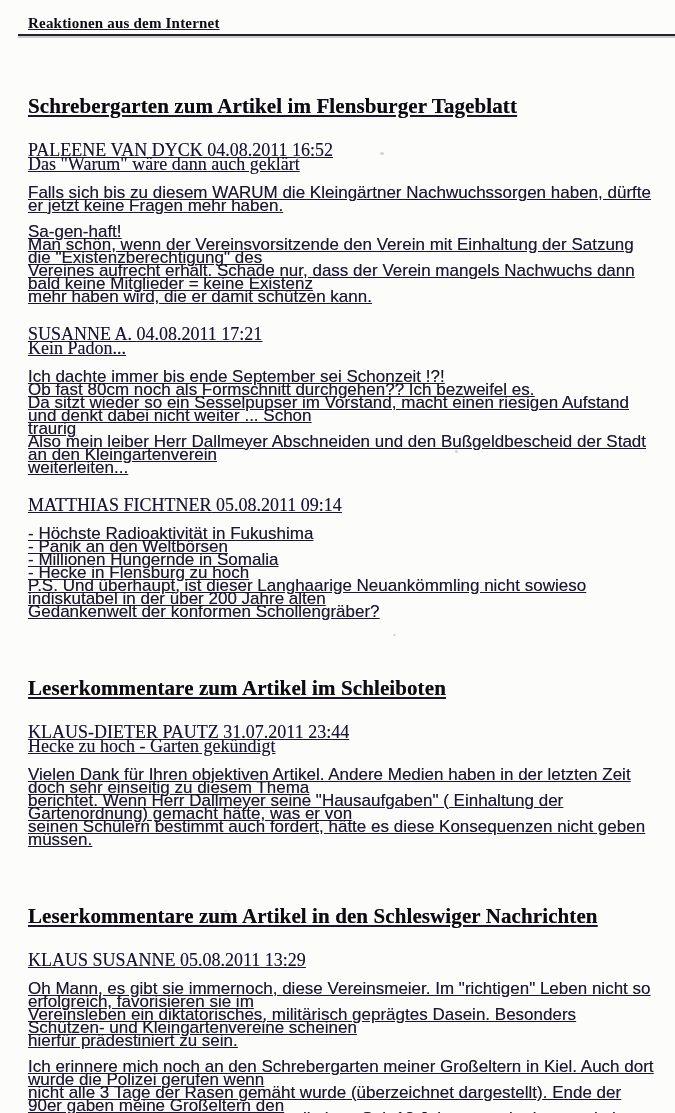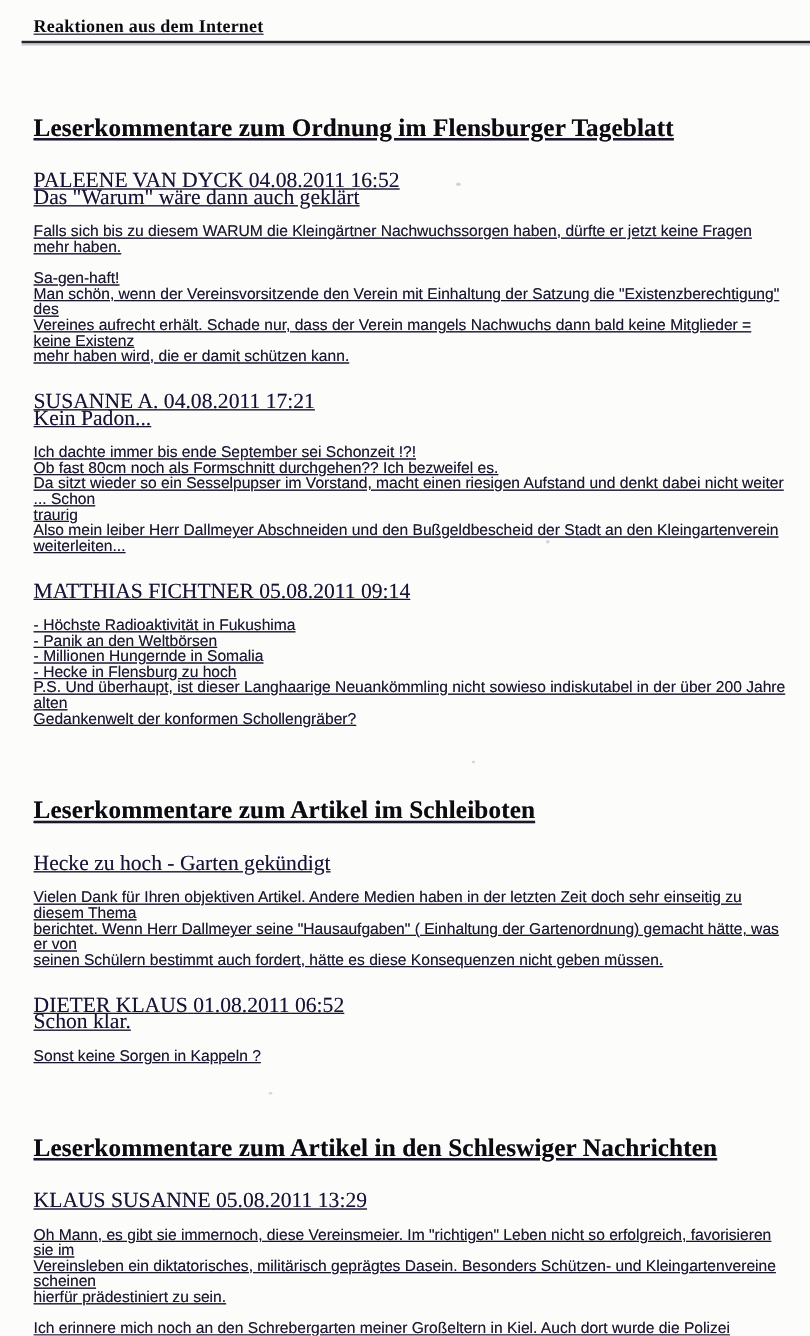--- a/index.html
+++ b/index.html
@@ -53,21 +53,21 @@
   .comment { margin-top: 24px; }
   .meta, .ctitle {
     font-family: "Liberation Serif", "DejaVu Serif", serif;
     font-size: 18px;
     line-height: 14px;
     color: var(--text_meta);
     text-shadow: 0 0 0.4px rgba(24, 18, 54, 0.45);
   }
   .cbody {
     margin-top: 15px;
-    font-size: 13px;
+    font-size: 17px;
     line-height: 13px;
     white-space: pre-line;
     color: var(--text_body);
     text-shadow: 0 0 0.45px rgba(28, 22, 48, 0.55);
   }
   .speck {
     position: absolute;
     background: #a9a7b4;
     border-radius: 50%;
   }
@@ -81,21 +81,21 @@
 <body>
 
 <div class="page">
 
   <header class="doc-header">
     <h1>Reaktionen aus dem Internet</h1>
     <div class="rule"></div>
   </header>
 
   <section>
-    <h2 class="section-heading">Leserkommentare zum Ordnung im Flensburger Tageblatt</h2>
+    <h2 class="section-heading">Schrebergarten zum Artikel im Flensburger Tageblatt</h2>
 
     <article class="comment">
       <div class="meta">
         <span>PALEENE VAN DYCK</span>
         <span>04.08.2011 16:52</span>
       </div>
       <div class="ctitle">Das "Warum" wäre dann auch geklärt</div>
       <div class="cbody">Falls sich bis zu diesem WARUM die Kleingärtner Nachwuchssorgen haben, dürfte er jetzt keine Fragen mehr haben.
 
 Sa-gen-haft!
@@ -129,34 +129,30 @@
 - Hecke in Flensburg zu hoch
 P.S. Und überhaupt, ist dieser Langhaarige Neuankömmling nicht sowieso indiskutabel in der über 200 Jahre alten
 Gedankenwelt der konformen Schollengräber?</div>
     </article>
   </section>
 
   <section>
     <h2 class="section-heading">Leserkommentare zum Artikel im Schleiboten</h2>
 
     <article class="comment">
+      <div class="meta">
+        <span>KLAUS-DIETER PAUTZ</span>
+        <span>31.07.2011 23:44</span>
+      </div>
       <div class="ctitle">Hecke zu hoch - Garten gekündigt</div>
       <div class="cbody">Vielen Dank für Ihren objektiven Artikel. Andere Medien haben in der letzten Zeit doch sehr einseitig zu diesem Thema
 berichtet. Wenn Herr Dallmeyer seine "Hausaufgaben" ( Einhaltung der Gartenordnung) gemacht hätte, was er von
 seinen Schülern bestimmt auch fordert, hätte es diese Konsequenzen nicht geben müssen.</div>
     </article>
 
-    <article class="comment">
-      <div class="meta">
-        <span>DIETER KLAUS</span>
-        <span>01.08.2011 06:52</span>
-      </div>
-      <div class="ctitle">Schon klar.</div>
-      <div class="cbody">Sonst keine Sorgen in Kappeln ?</div>
-    </article>
   </section>
 
   <section>
     <h2 class="section-heading">Leserkommentare zum Artikel in den Schleswiger Nachrichten</h2>
 
     <article class="comment">
       <div class="meta">
         <span>KLAUS SUSANNE</span>
         <span>05.08.2011 13:29</span>
       </div>

